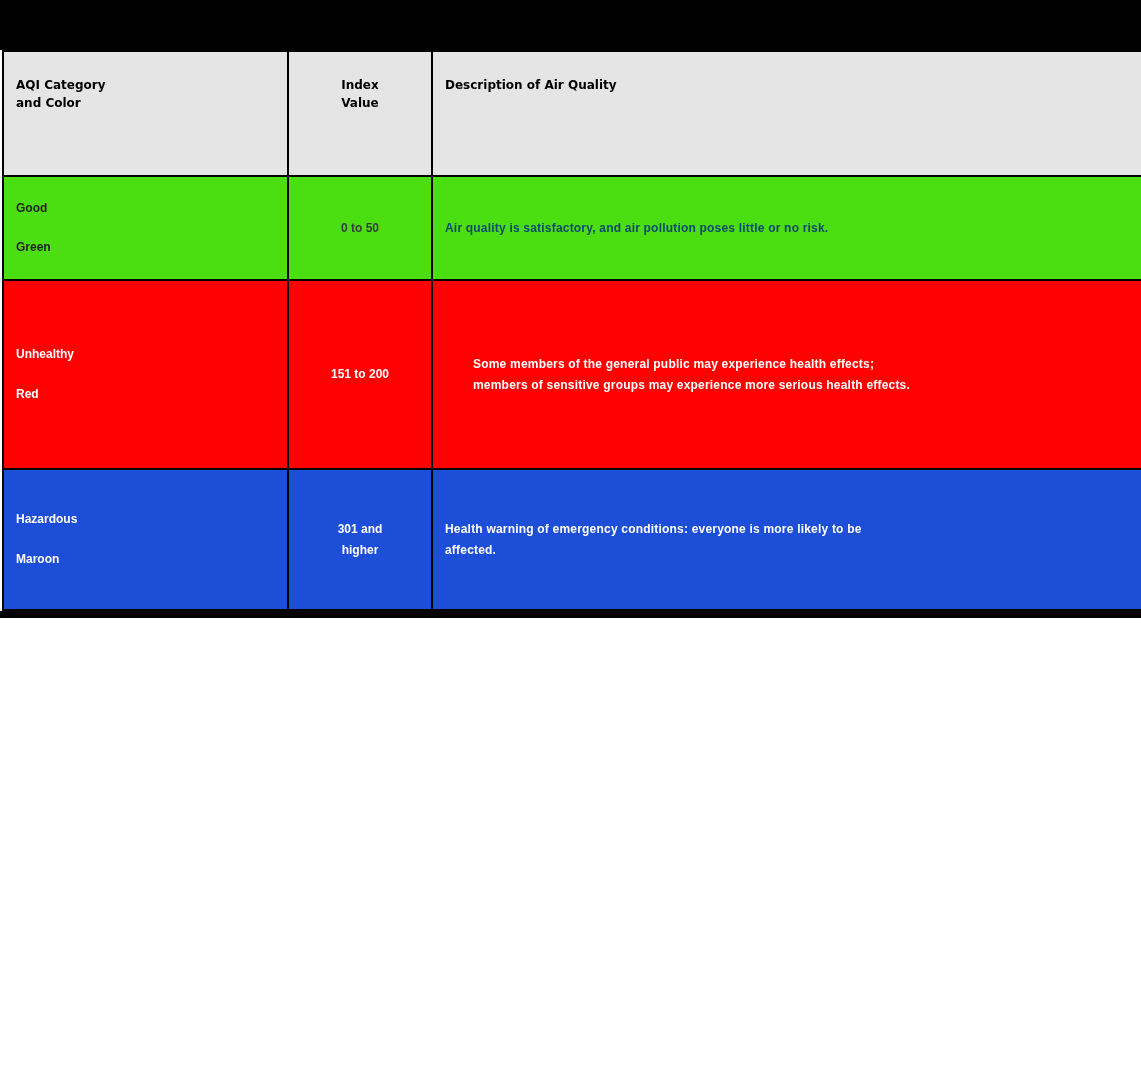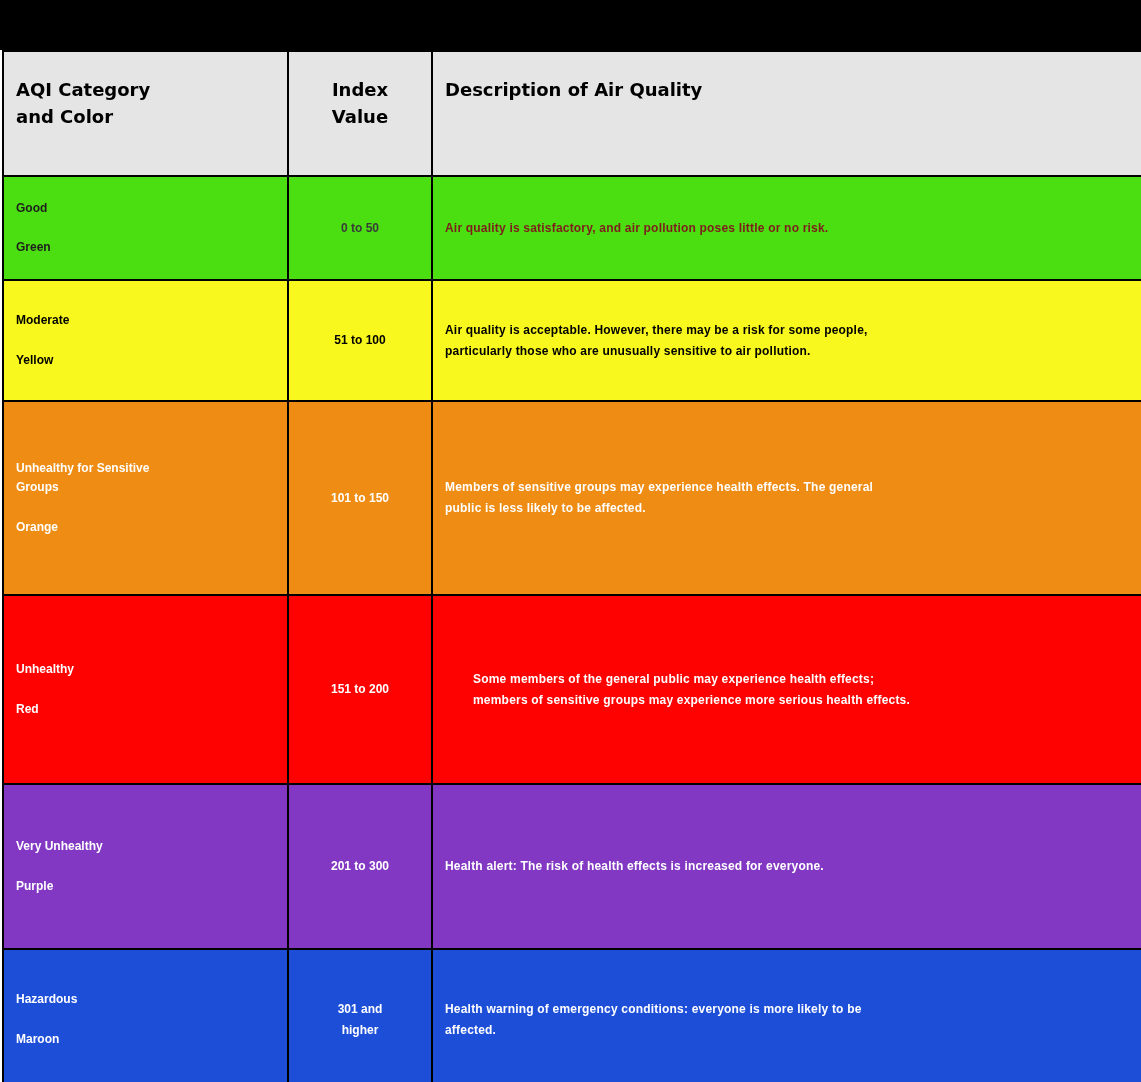--- a/index.html
+++ b/index.html
@@ -31,21 +31,21 @@
   }
   .aqi-table th, .aqi-table td {
     border: 2px solid #000000;
     box-sizing: border-box;
   }
   
   .aqi-table thead th {
     background: #E5E5E5;
     color: #000000;
     font-family: "DejaVu Sans", sans-serif;
-    font-size: 18px;
+    font-size: 12px;
     font-weight: bold;
     vertical-align: top;
     text-align: left;
     padding: 24px 8px 0 12px;
     line-height: 1.5;
     white-space: pre-line;
     height: 125px;
   }
   .aqi-table thead th.idx-col {
     text-align: center;
@@ -108,57 +108,30 @@
       <th>Description of Air Quality</th>
     </tr>
   </thead>
   <tbody>
     <tr class="r0" style="background-color: rgb(75, 222, 16);">
       <td class="cat-cell" style="color: rgb(30, 30, 30);">
         <div class="cat-name">Good</div>
         <div class="color-name">Green</div>
       </td>
       <td class="idx-cell" style="color: rgb(58, 58, 58); margin-left: 40px;">0 to 50</td>
-      <td class="desc-cell" style="color: #7f1d1d;">Air quality is satisfactory, and air pollution poses little or no risk.</td>
-    </tr>
-    <tr class="r1" style="background-color: rgb(248, 247, 30);">
-      <td class="cat-cell" style="color: rgb(0, 0, 0);">
-        <div class="cat-name">Moderate</div>
-        <div class="color-name">Yellow</div>
-      </td>
-      <td class="idx-cell" style="color: rgb(0, 0, 0);">51 to 100</td>
-      <td class="desc-cell" style="color: rgb(0, 0, 0);">Air quality is acceptable. However, there may be a risk for some people,
-particularly those who are unusually sensitive to air pollution.</td>
-    </tr>
-    <tr class="r2" style="background-color: rgb(238, 140, 19);">
-      <td class="cat-cell" style="color: rgb(255, 255, 255);">
-        <div class="cat-name">Unhealthy for Sensitive
-Groups</div>
-        <div class="color-name">Orange</div>
-      </td>
-      <td class="idx-cell" style="color: rgb(255, 255, 255);">101 to 150</td>
-      <td class="desc-cell" style="color: rgb(255, 255, 255);">Members of sensitive groups may experience health effects. The general
-public is less likely to be affected.</td>
+      <td class="desc-cell" style="color: #0c4a6e;">Air quality is satisfactory, and air pollution poses little or no risk.</td>
     </tr>
     <tr class="r3" style="background-color: rgb(253, 2, 0);">
       <td class="cat-cell" style="color: rgb(255, 255, 255);">
         <div class="cat-name">Unhealthy</div>
         <div class="color-name">Red</div>
       </td>
       <td class="idx-cell" style="color: rgb(255, 255, 255);">151 to 200</td>
       <td class="desc-cell" style="color: rgb(255, 255, 255); padding-left: 40px;">Some members of the general public may experience health effects;
 members of sensitive groups may experience more serious health effects.</td>
-    </tr>
-    <tr class="r4" style="background-color: rgb(130, 56, 195);">
-      <td class="cat-cell" style="color: rgb(255, 255, 255);">
-        <div class="cat-name">Very Unhealthy</div>
-        <div class="color-name">Purple</div>
-      </td>
-      <td class="idx-cell" style="color: rgb(255, 255, 255);">201 to 300</td>
-      <td class="desc-cell" style="color: rgb(255, 255, 255);">Health alert: The risk of health effects is increased for everyone.</td>
     </tr>
     <tr class="r5" style="background-color: #1d4ed8;">
       <td class="cat-cell" style="color: rgb(255, 255, 255);">
         <div class="cat-name">Hazardous</div>
         <div class="color-name">Maroon</div>
       </td>
       <td class="idx-cell" style="color: rgb(255, 255, 255);">301 and
 higher</td>
       <td class="desc-cell" style="color: rgb(255, 255, 255); margin-top: 22px;">Health warning of emergency conditions: everyone is more likely to be
 affected.</td>

